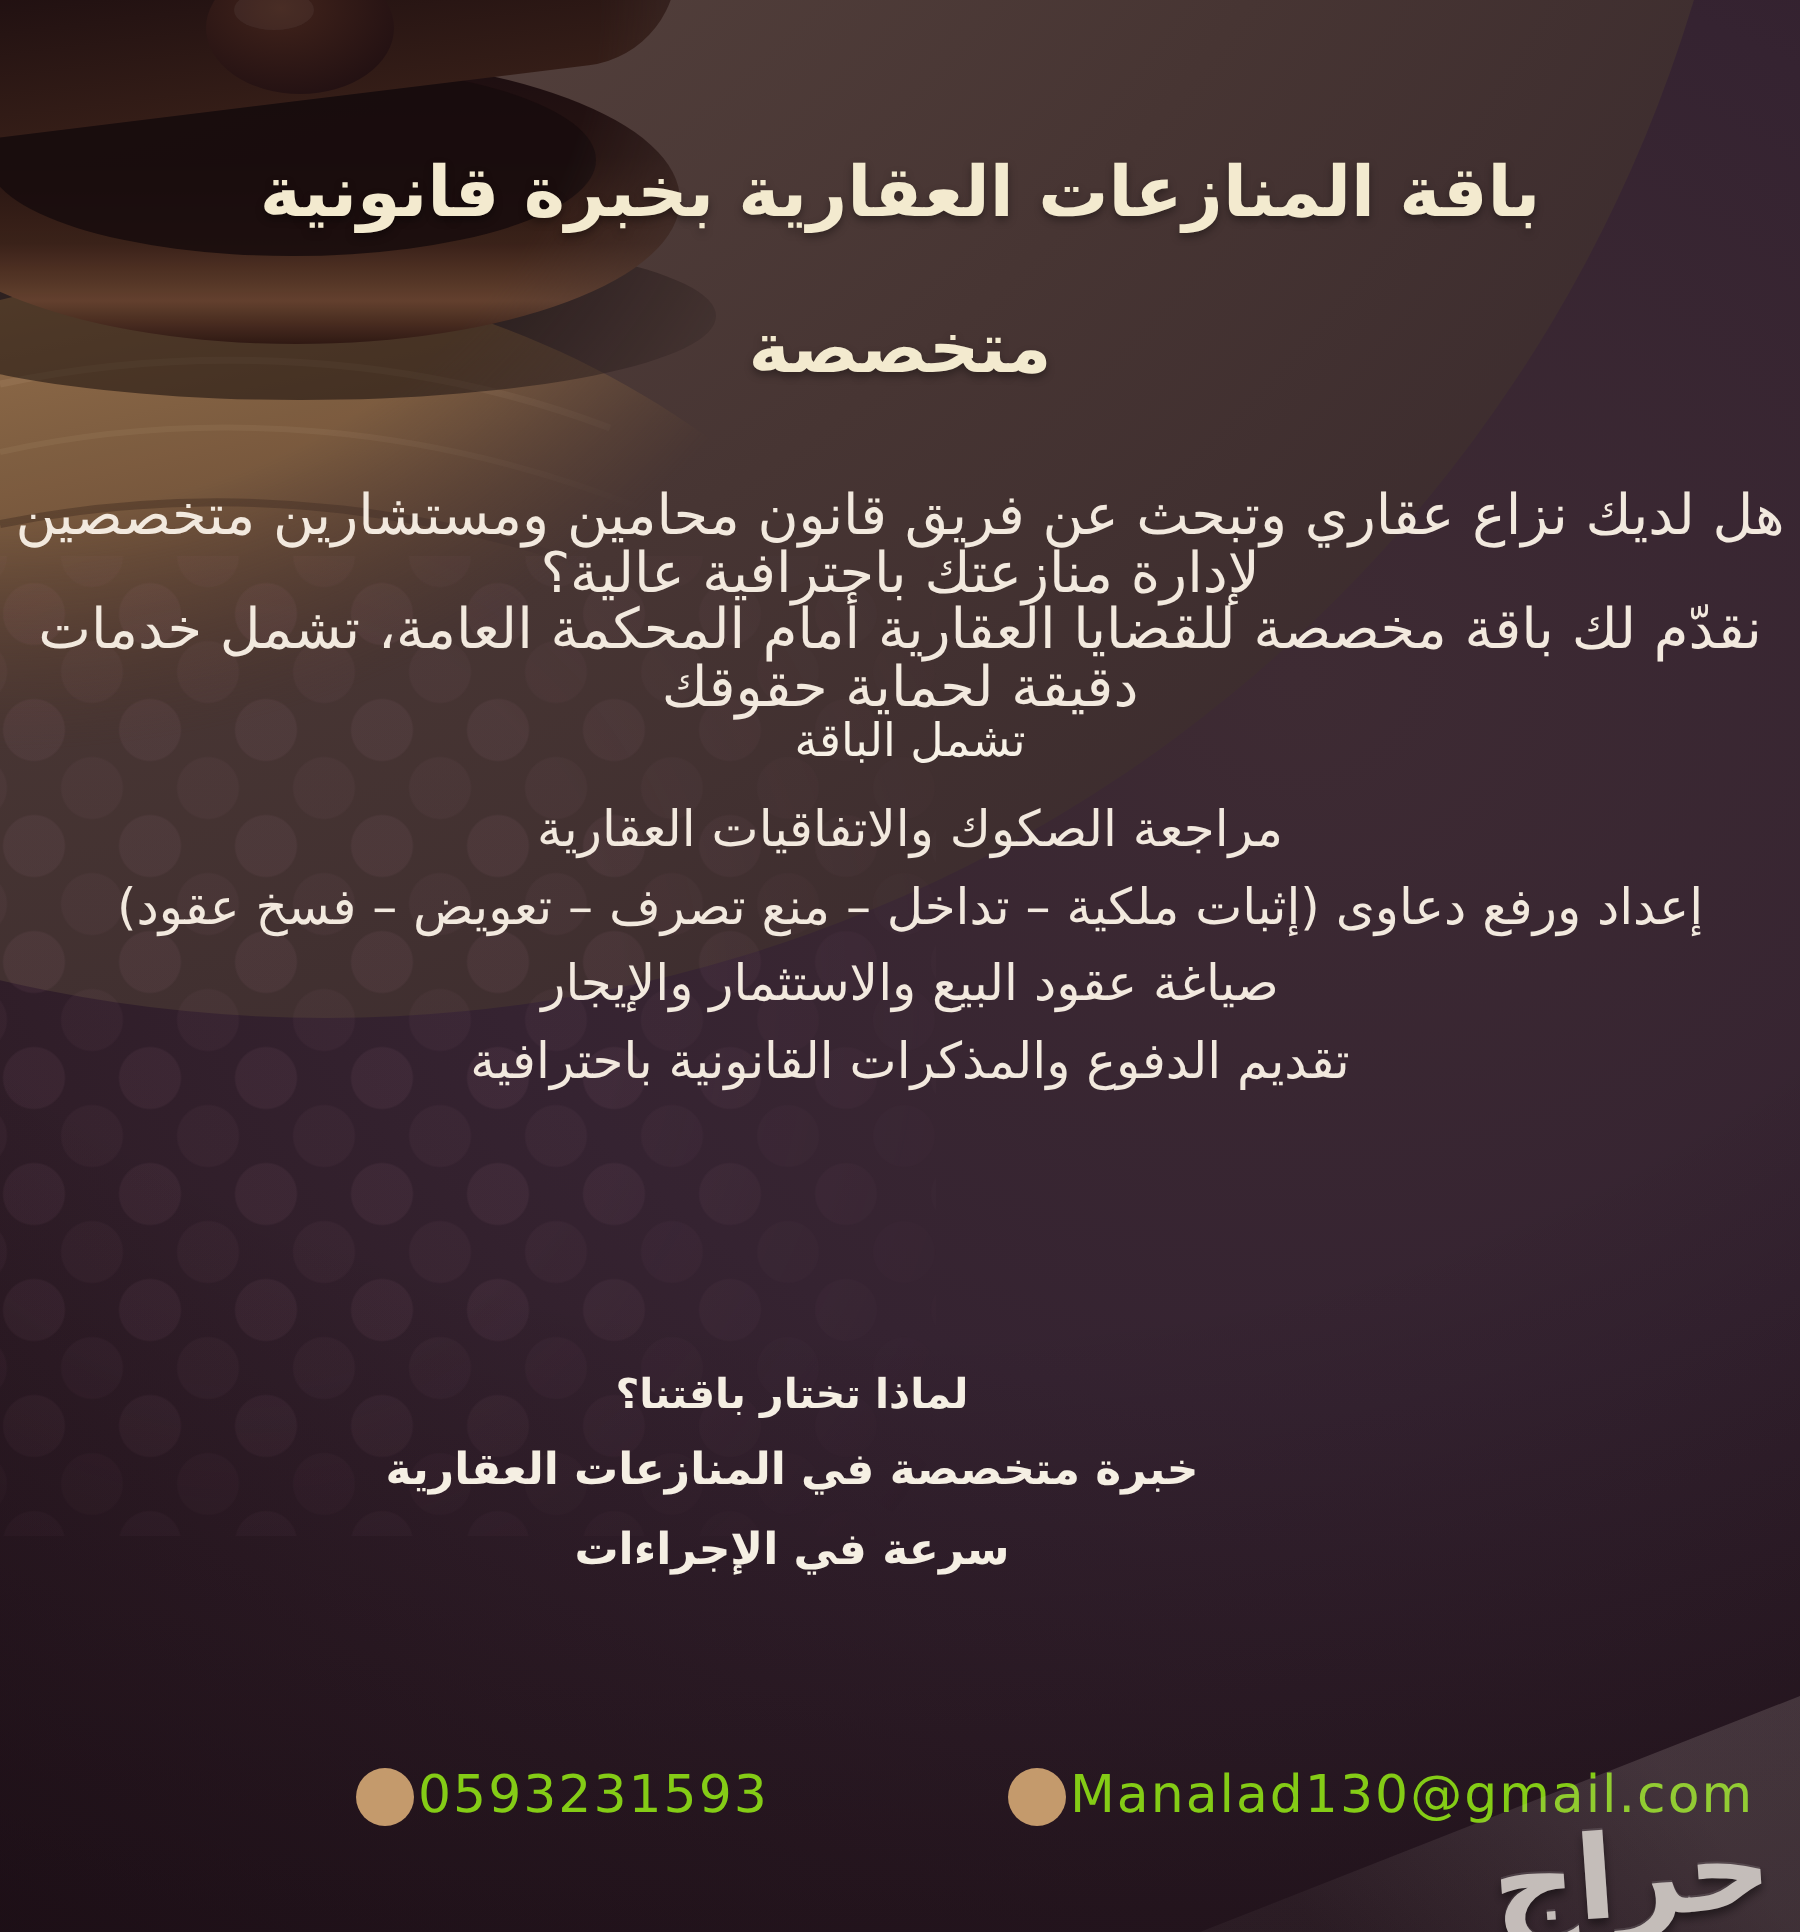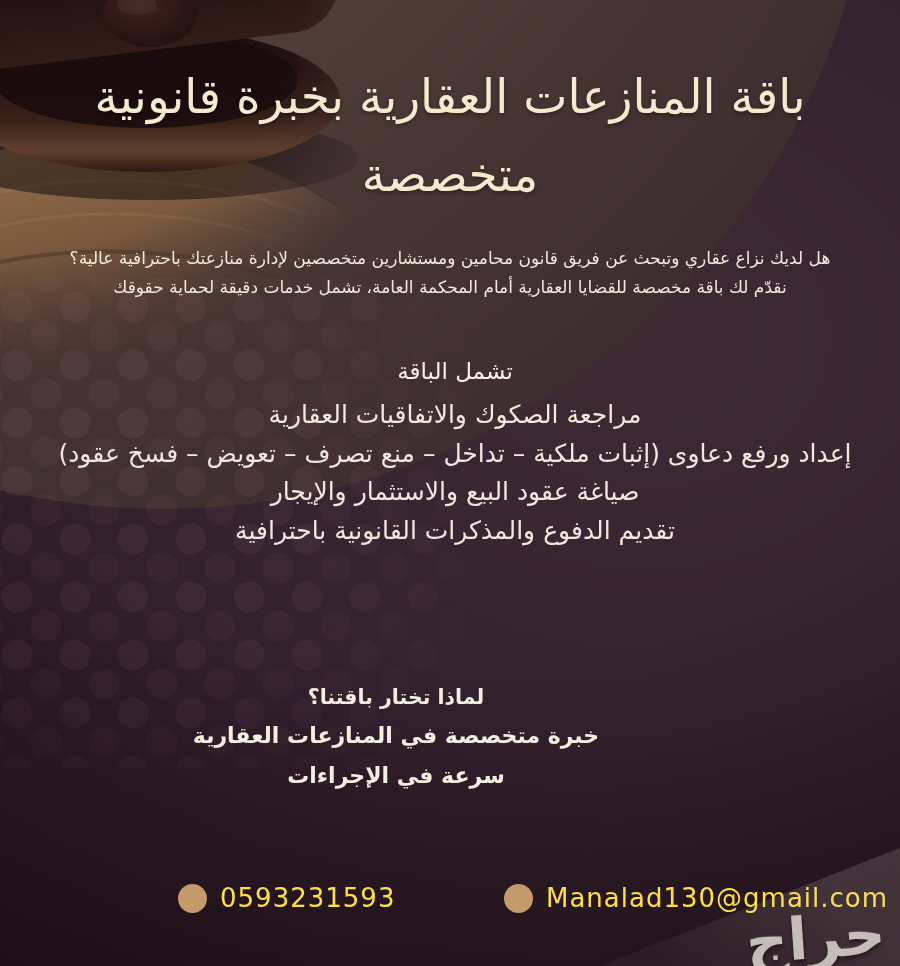--- a/index.html
+++ b/index.html
@@ -32,38 +32,38 @@
     -webkit-mask-image:radial-gradient(95% 95% at 28% 45%, #000 40%, transparent 92%);
     mask-image:radial-gradient(95% 95% at 28% 45%, #000 40%, transparent 92%);
   }
   .vignette{
     position:absolute;inset:0;pointer-events:none;
     background:radial-gradient(125% 85% at 50% 22%, rgba(0,0,0,0) 55%, rgba(10,2,8,0.38) 100%);
   }
   
   .txt{position:absolute;left:0;right:0;text-align:center;direction:rtl;}
   .title{
-    top:58px;color:#F3EACF;font-size:47px;font-weight:normal;line-height:78px;
+    top:58px;color:#F3EACF;font-size:35px;font-weight:bold;line-height:78px;
     text-shadow:0 2px 4px rgba(0,0,0,.35);
   }
   .intro{
-    top:244px;color:#F2E9DE;font-size:17px;line-height:28.5px;padding:0 4px;
+    top:244px;color:#F2E9DE;font-size:28px;line-height:28.5px;padding:0 4px;
   }
   .includes-heading{top:358px;font-size:23px;font-weight:normal;color:#F7F1E6;left:10px;}
   .includes-list{
     top:396px;left:10px;font-size:25px;line-height:38.6px;color:#F2E9DE;
     list-style:none;margin:0;padding:0;
   }
   .why{top:678px;right:54px;left:-54px;color:#F5EFE3;font-weight:bold;}
   .why-heading{font-size:20.5px;line-height:38px;}
   .why-item{font-size:22px;line-height:40px;}
   
   .contact-item{
-    position:absolute;top:883px;height:30px;display:flex;align-items:center;gap:13px;direction:ltr;
-    color:#fde047;font-size:26px;letter-spacing:1px;
+    position:absolute;top:883px;height:30px;display:flex;align-items:center;gap:2px;direction:ltr;
+    color:#84cc16;font-size:26px;letter-spacing:1px;
   }
   .contact-item .dot{width:29px;height:29px;border-radius:50%;flex:0 0 auto;}
   .contact-phone{left:178px;}
   .contact-email{left:504px;}
   
   .wedge{
     position:absolute;right:0;bottom:0;width:300px;height:118px;
     clip-path:polygon(100% 0, 100% 100%, 0 100%);
     background:linear-gradient(50deg, rgba(205,190,185,0.05) 15%, rgba(218,203,198,0.17) 75%);
   }

